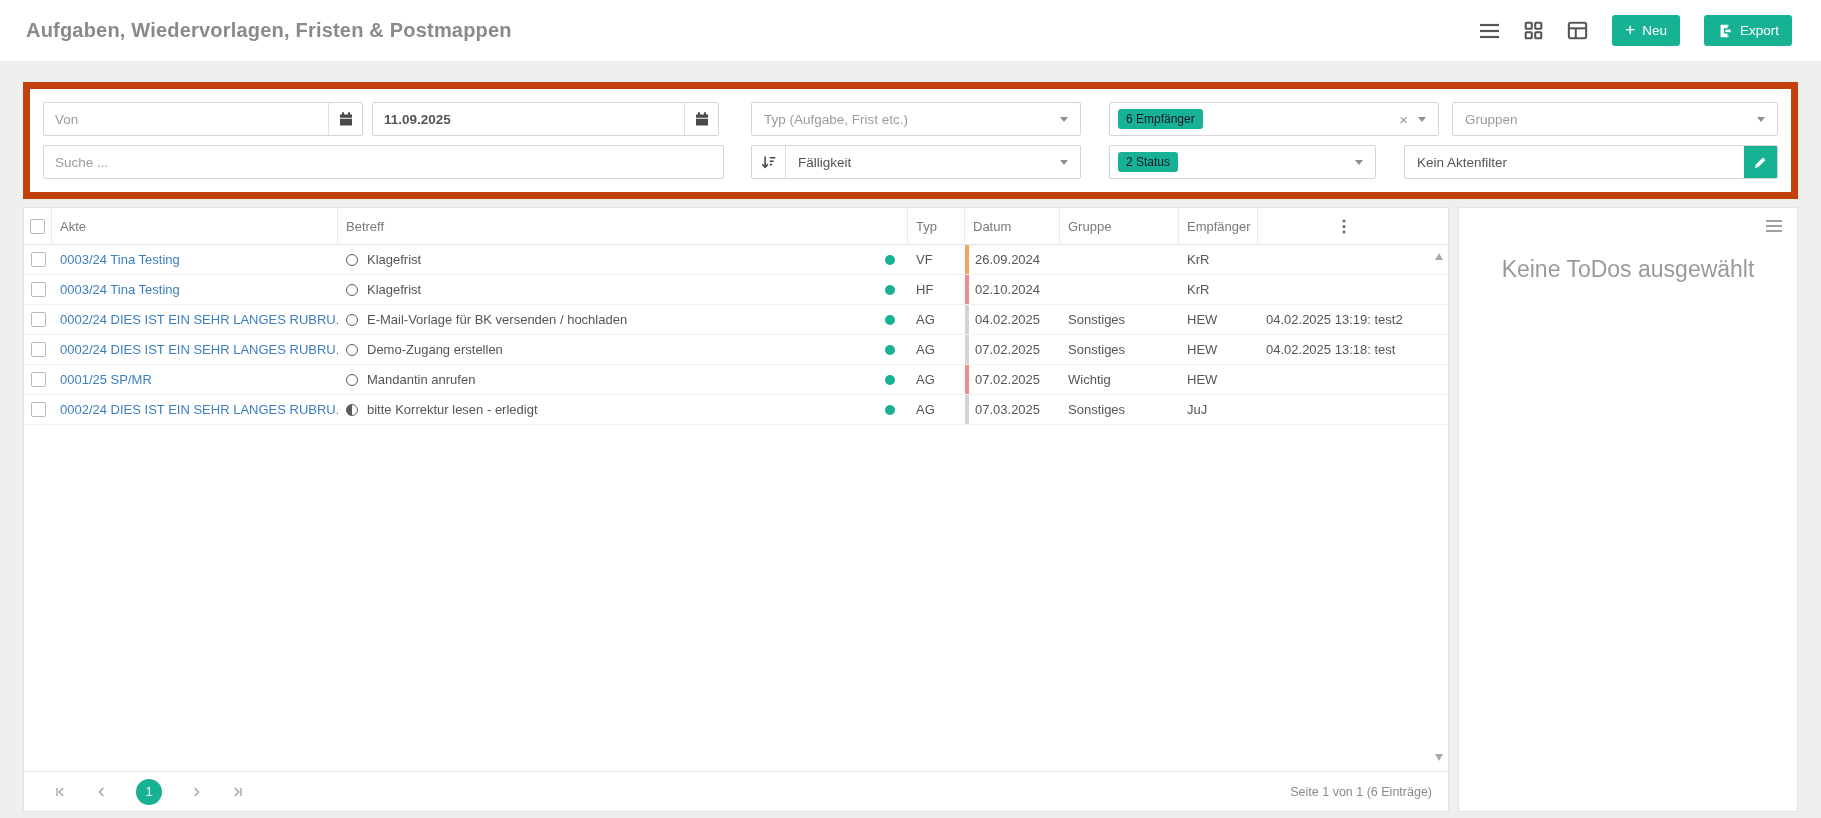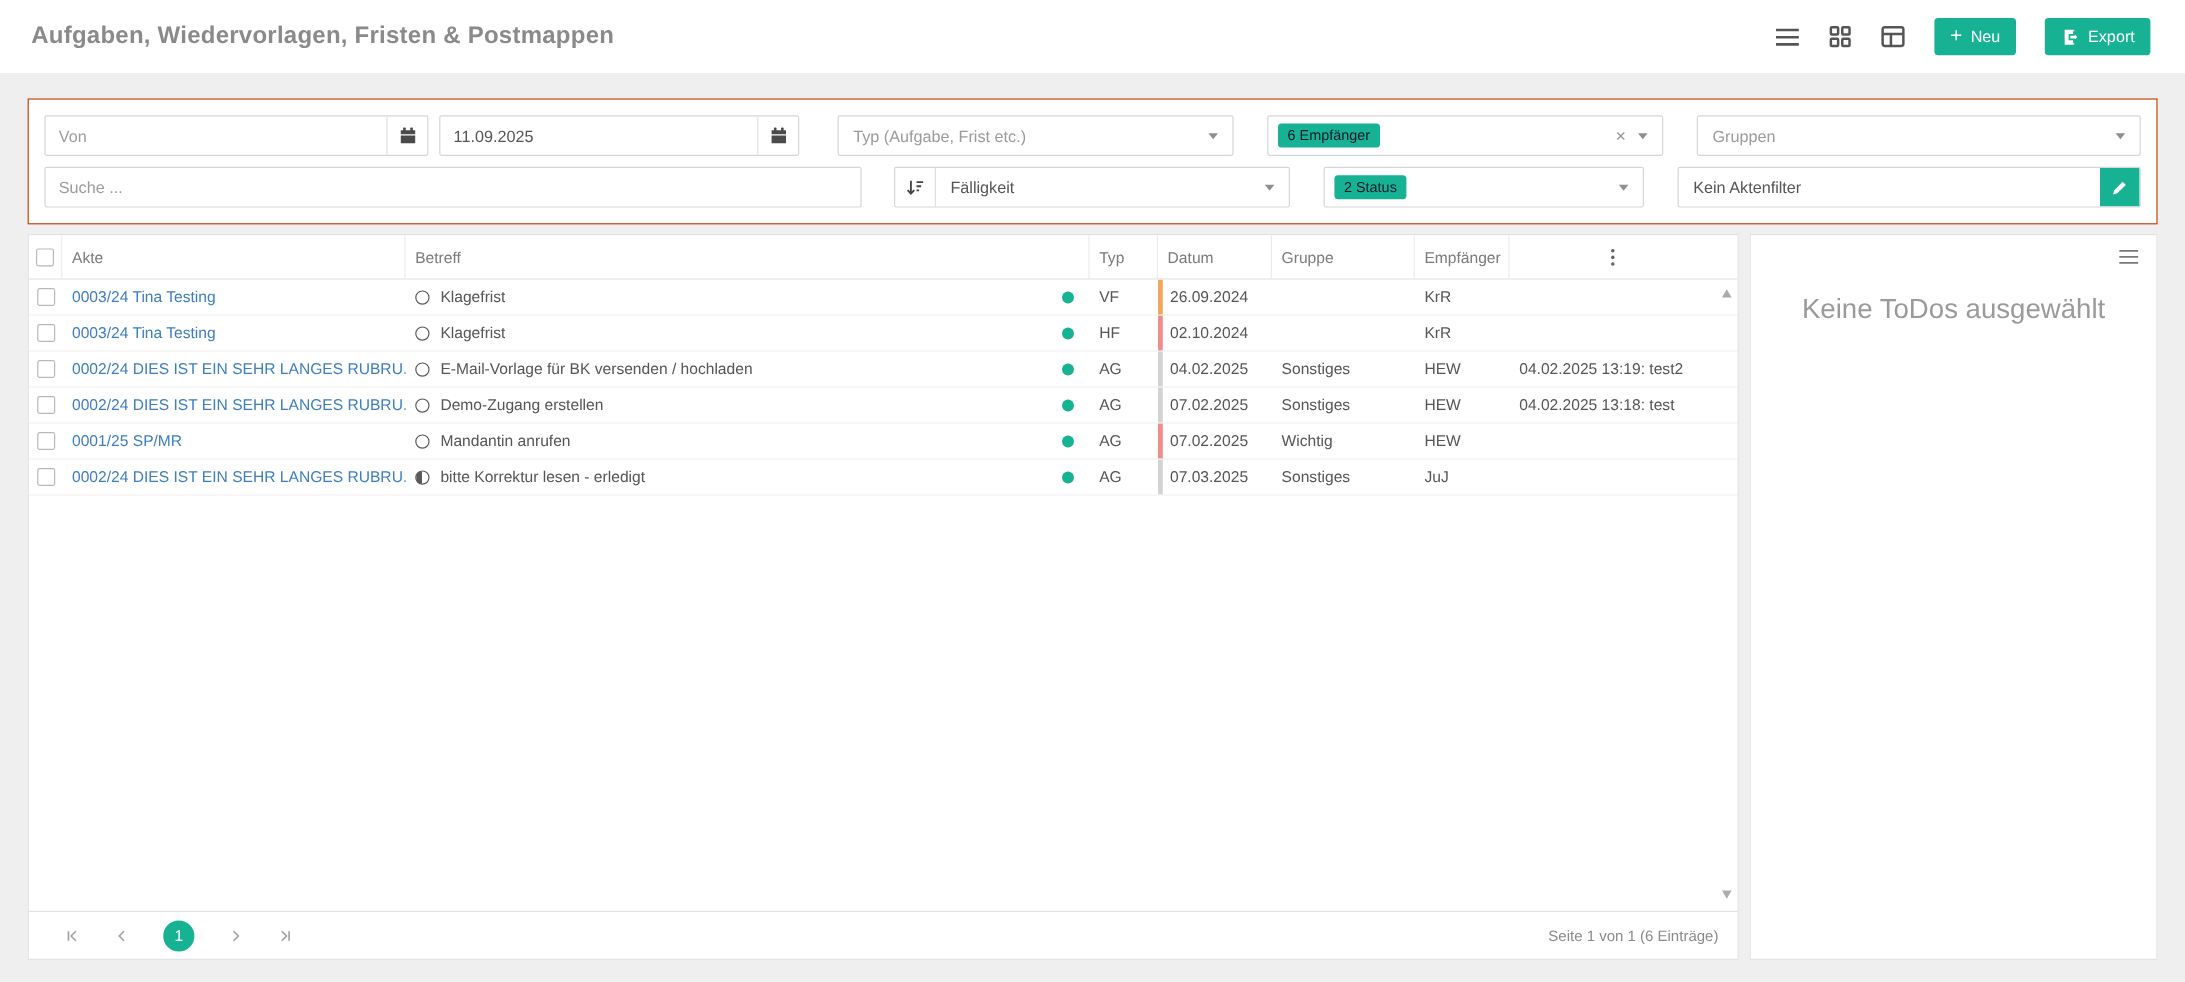--- a/index.html
+++ b/index.html
@@ -15,25 +15,25 @@
   .topbar { height:62px; background:#fff; border-bottom:1px solid #ebebeb;
     display:flex; align-items:center; padding:0 29px 0 26px; }
   .page-title { font-size:20px; font-weight:700; color:#8a8a8a; margin:0; letter-spacing:.2px; }
   .topbar-actions { margin-left:auto; display:flex; align-items:center; gap:24px; }
   .icon-btn { background:none; border:none; padding:0; color:#555; display:flex; align-items:center; cursor:pointer; }
   .btn { background:var(--accent); color:#fff; border:none; border-radius:3px; height:31px;
     padding:0 13px; font-size:13.5px; font-family:inherit; display:flex; align-items:center; gap:7px; cursor:pointer; }
   .btn .plus { font-size:17px; line-height:1; margin-top:-2px; }
   
   .main { padding:20px 23px 0; }
-  .filter-card { background:#fff; border:1px solid #c2410c; padding:13px; }
+  .filter-card { background:#fff; border:7px solid #c2410c; padding:13px; }
   .filter-row { display:flex; }
   .filter-row + .filter-row { margin-top:9px; }
-  .f-von{width:320px;} .f-bis{width:300px;margin-left:9px;} .f-typ{width:330px;margin-left:32px;}
-  .f-empf{width:330px;margin-left:28px;} .f-gruppen{flex:1;margin-left:28px;}
+  .f-von{width:320px;} .f-bis{width:347px;margin-left:9px;font-weight:bold;} .f-typ{width:330px;margin-left:32px;}
+  .f-empf{width:330px;margin-left:28px;} .f-gruppen{flex:1;margin-left:13px;}
   .f-suche{width:681px;} .f-faell{width:330px;margin-left:27px;}
   .f-status{width:267px;margin-left:28px;} .f-akten{flex:1;margin-left:28px;}
   .input { height:34px; border:1px solid #d6d6d6; border-radius:2px; background:#fff;
     display:flex; align-items:center; font-size:13.5px; color:#555; overflow:hidden; }
   .input input { border:none; outline:none; flex:1; min-width:0; padding:0 11px;
     font:inherit; color:#555; background:transparent; }
   .input input::placeholder { color:#9b9b9b; opacity:1; }
   .addon { width:34px; align-self:stretch; display:flex; align-items:center; justify-content:center;
     border-left:1px solid #e0e0e0; color:#4a4a4a; cursor:pointer; flex:none; }
   .addon-left { border-left:none; border-right:1px solid #e0e0e0; }

